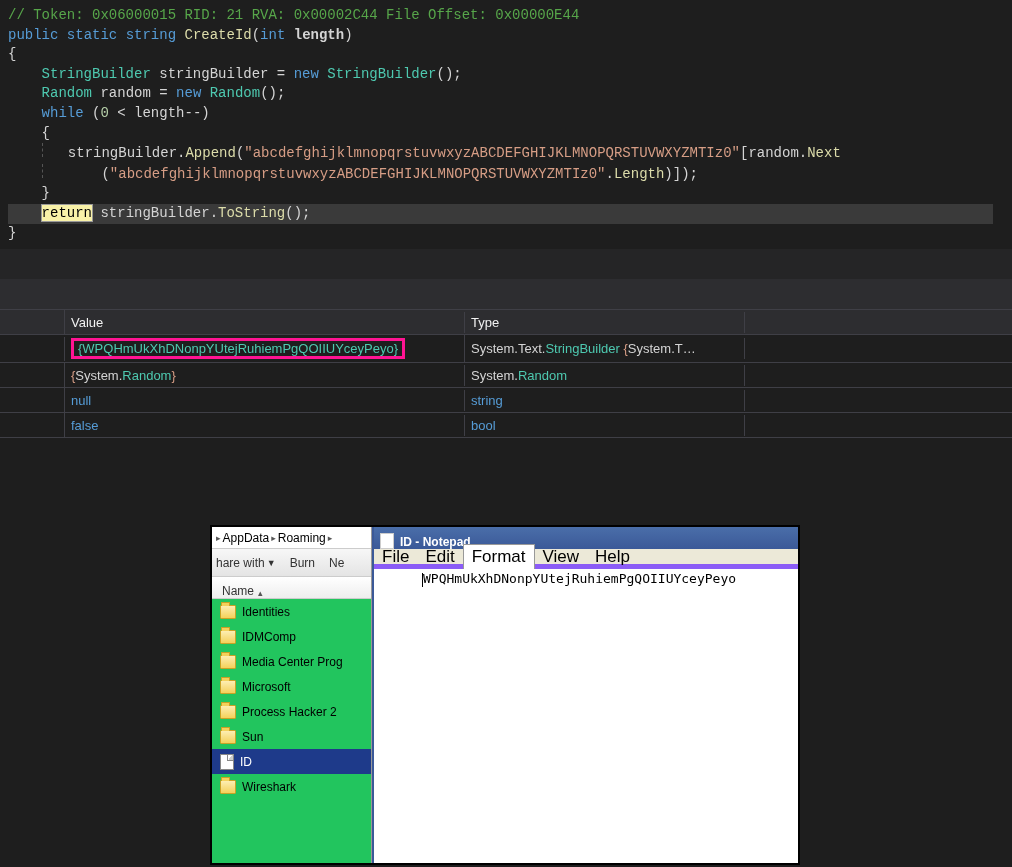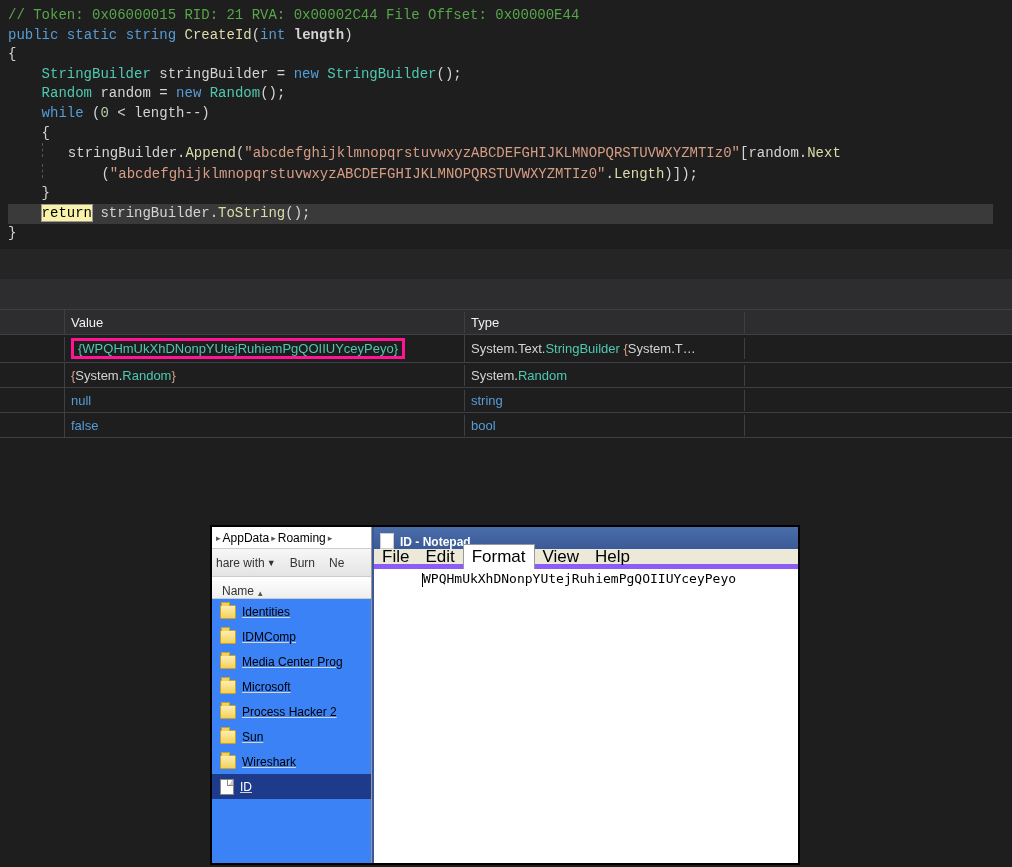--- a/index.html
+++ b/index.html
@@ -126,23 +126,22 @@
     background: linear-gradient(#fff,#eee);
     border-bottom: 1px solid #ccc;
     display: flex;
     align-items: flex-end;
     padding: 0 10px;
     font-size: 12px;
     color: #333;
   }
   .file-list {
     flex: 1;
-    background: #3b82f6;
+    background: #22c55e;
     overflow: auto;
-    text-decoration: underline;
   }
   .file-row {
     display: flex;
     align-items: center;
     height: 25px;
     padding: 0 8px;
     gap: 6px;
     color: #000;
   }
   .file-row.selected {
@@ -318,27 +317,27 @@
           <span>Microsoft</span>
         </div>
         <div class="file-row">
           <span class="folder-icon"></span>
           <span>Process Hacker 2</span>
         </div>
         <div class="file-row">
           <span class="folder-icon"></span>
           <span>Sun</span>
         </div>
-        <div class="file-row">
-          <span class="folder-icon"></span>
-          <span>Wireshark</span>
-        </div>
         <div class="file-row selected">
           <span class="file-icon"></span>
           <span>ID</span>
+        </div>
+        <div class="file-row">
+          <span class="folder-icon"></span>
+          <span>Wireshark</span>
         </div>
       </div>
   </div>
   <div class="notepad">
     <div class="np-title">
       <span class="np-title-icon"></span>
       <span>ID - Notepad</span>
     </div>
     <div class="np-menu" id="np-menu">
         <span>File</span>

